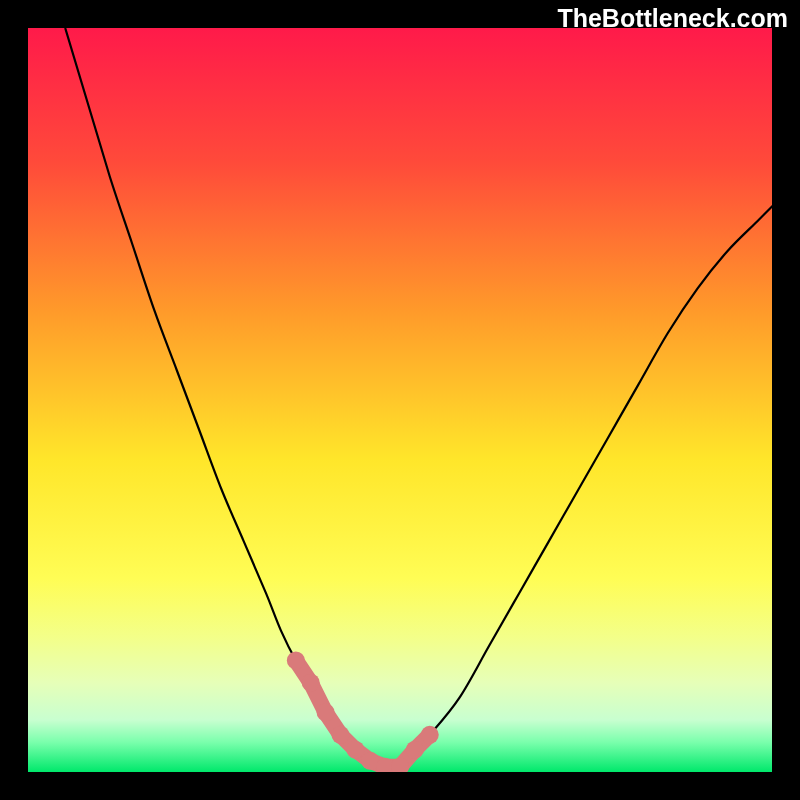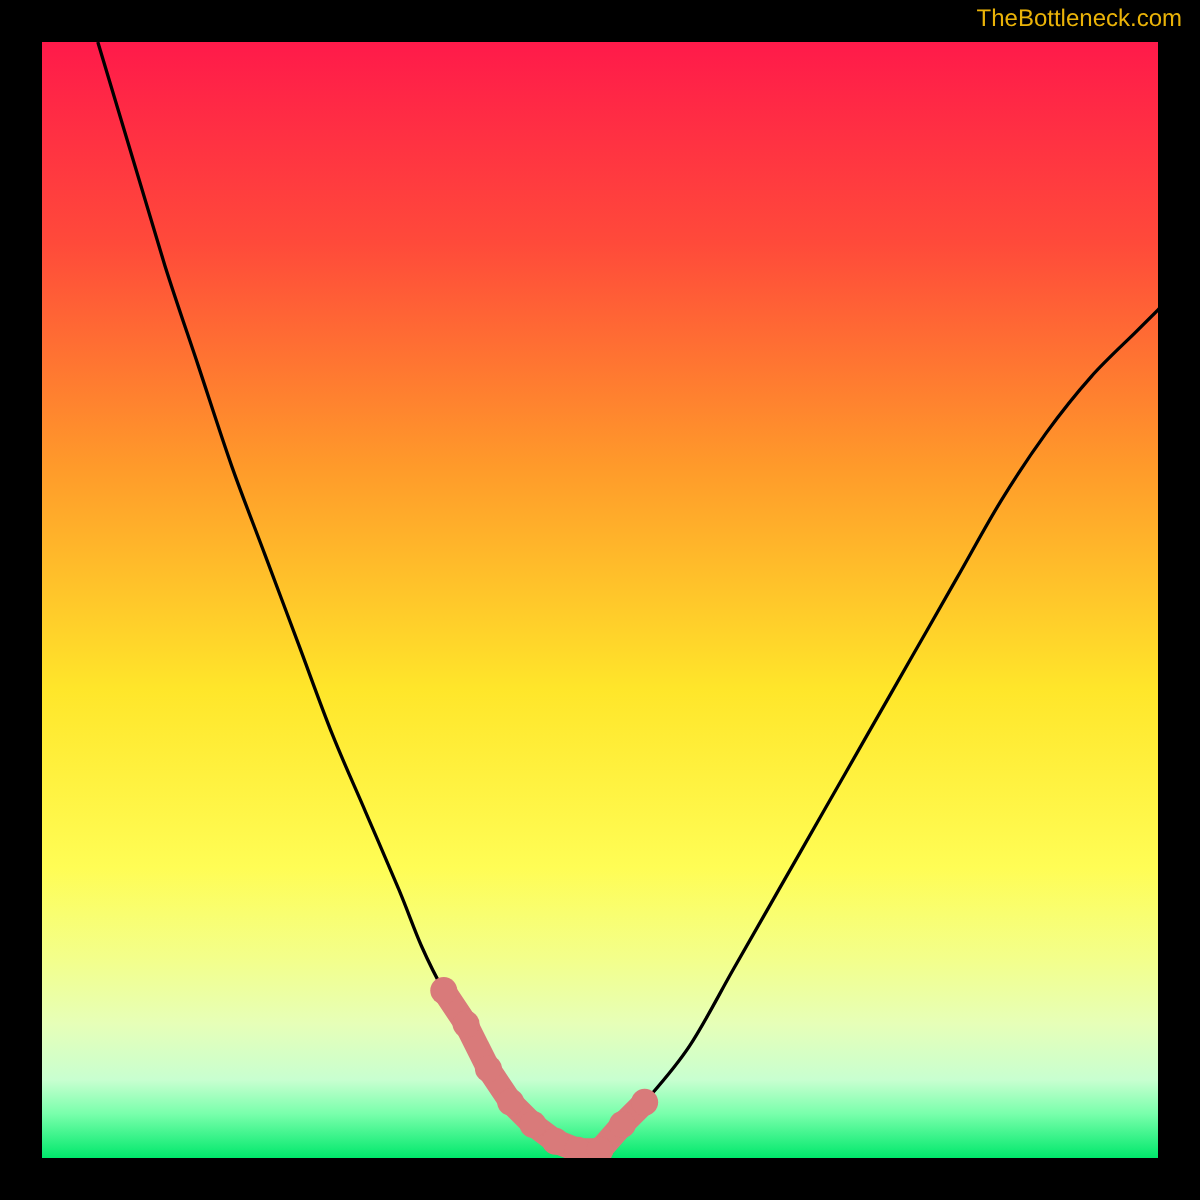--- a/index.html
+++ b/index.html
@@ -8,23 +8,23 @@
     height: 800px;
     background: #000;
     position: relative;
     overflow: hidden;
     font-family: Arial, sans-serif;
   }
   .watermark {
     position: absolute;
     top: 4px;
     right: 12px;
-    color: #eab308;
-    font-size: 16px;
-    font-weight: 400;
+    color: #ffffff;
+    font-size: 25px;
+    font-weight: 700;
     z-index: 10;
   }
   .frame {
     position: absolute;
     top: 28px;
     left: 28px;
     width: 744px;
     height: 744px;
     background: #000;
   }

